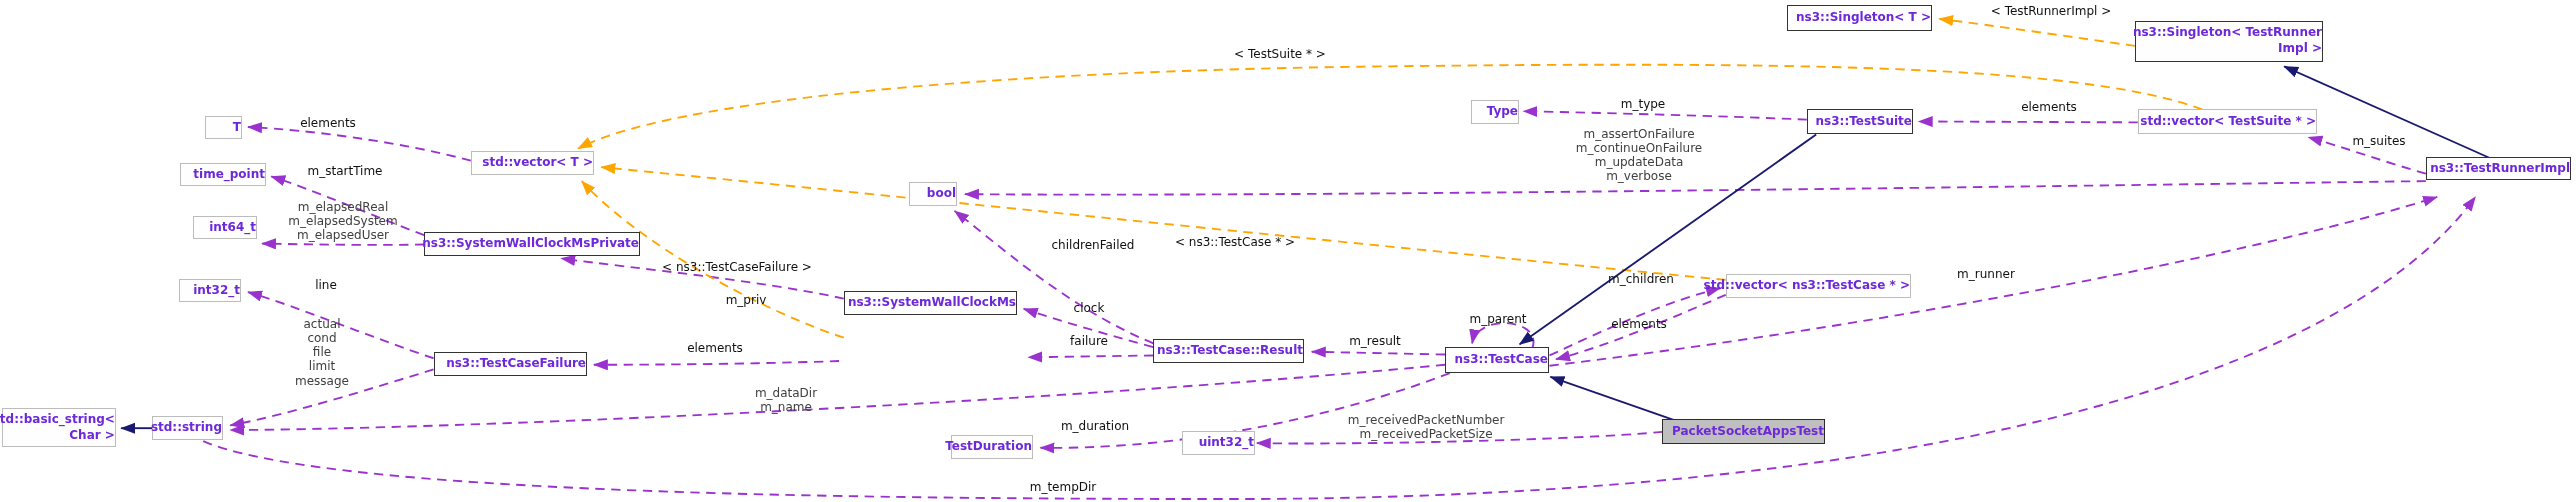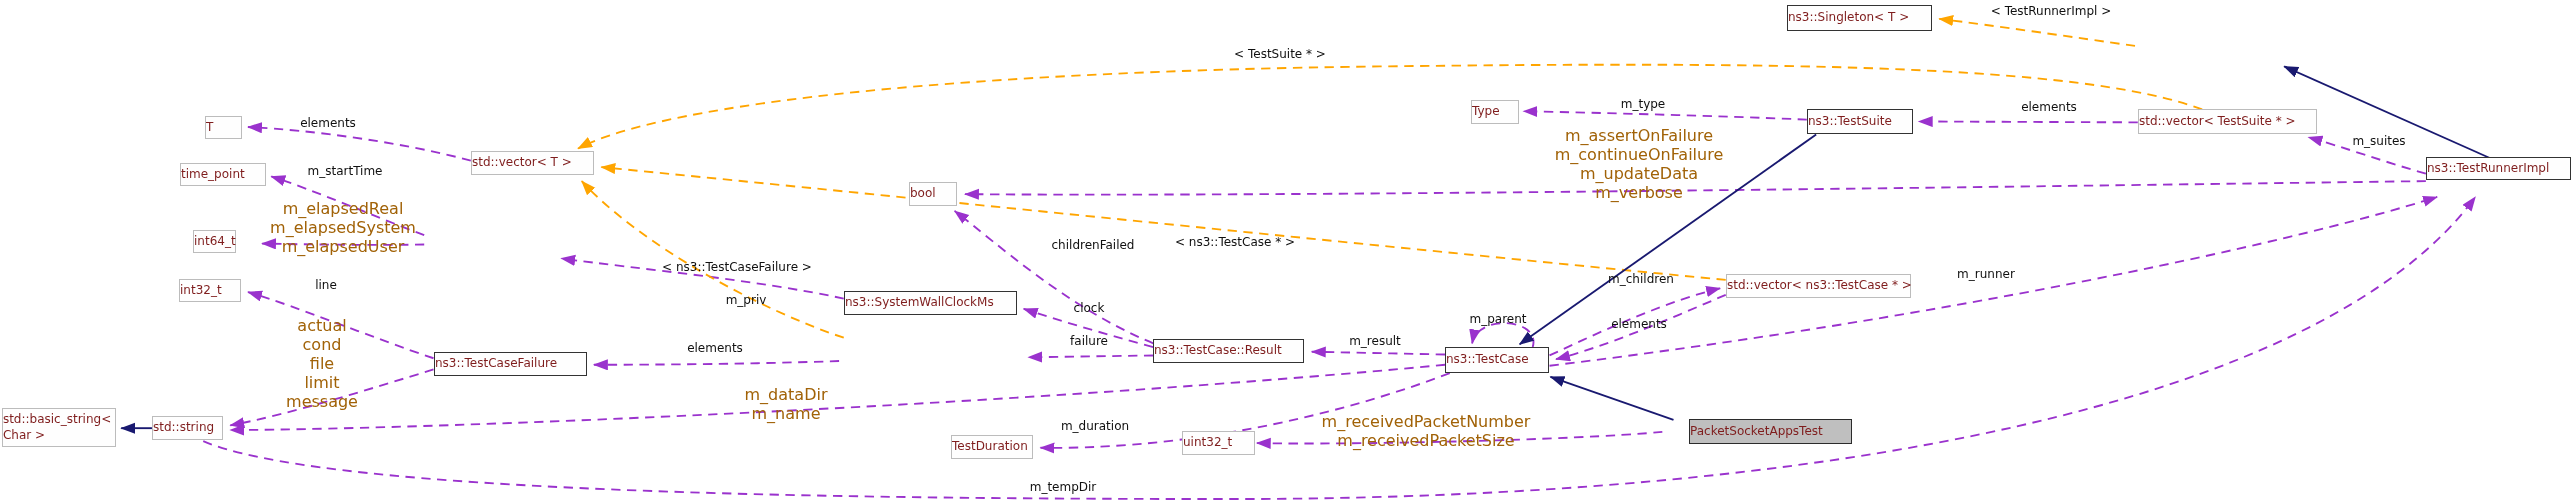--- a/index.html
+++ b/index.html
@@ -1,26 +1,26 @@
 <!DOCTYPE html>
 <html style="font-size:15px"><head>
 <meta charset="utf-8">
 <style>
   html,body{margin:0;padding:0;background:#ffffff;}
   #canvas{position:relative;width:2576px;height:503px;background:#ffffff;overflow:hidden;
           font-family:"DejaVu Sans",sans-serif;}
   #edges{position:absolute;left:0;top:0;}
   .node{position:absolute;box-sizing:border-box;background:#fefefe;border:0.9px solid #bcbcbc;
-        color:#7f1d1d;font-size:12px;line-height:1.3;display:flex;flex-direction:column;
-        align-items:flex-start;justify-content:center;text-align:center;white-space:nowrap;z-index:2;}
+        color:#6d28d9;font-size:12px;line-height:1.3;display:flex;flex-direction:column;
+        align-items:flex-end;justify-content:center;text-align:center;white-space:nowrap;z-index:2;font-weight:bold;}
   .node.doc{border:1.9px solid #333333;}
-  .node.focus{background:#bfbfbf;border:1.9px solid #2b2b2b;margin-left:27px;}
+  .node.focus{background:#bfbfbf;border:1.9px solid #2b2b2b;}
   .elabel{position:absolute;transform:translateX(-50%);font-size:12px;color:#101010;
           white-space:nowrap;z-index:3;}
-  .elgroup{position:absolute;transform:translateX(-50%);font-size:16px;color:#a16207;
+  .elgroup{position:absolute;transform:translateX(-50%);font-size:12px;color:#404040;
            text-align:center;white-space:nowrap;z-index:3;}
   .elgroup span{display:block;line-height:1.18;}
   .pe{stroke:#9a32cd;stroke-width:2;fill:none;stroke-dasharray:10,7;}
   .oe{stroke:#ffa500;stroke-width:2;fill:none;stroke-dasharray:10,7;}
   .ne{stroke:#191970;stroke-width:2;fill:none;}
 </style>
 </head>
 <body>
 
 <div id="canvas">
@@ -78,39 +78,42 @@
       <path class="ne" d="M2688,177 L2450,71" marker-end="url(#an)"></path>
     </g>
   </svg>
 
   <div class="node" style="left:205px;top:116px;width:37px;height:23px">
       <span>T</span>
     </div>
   <div class="node" style="left:180px;top:163px;width:86px;height:23px">
       <span>time_point</span>
     </div>
-  <div class="node" style="left:193px;top:230px;width:43px;height:23px">
+  <div class="node" style="left:193px;top:216px;width:64px;height:23px">
       <span>int64_t</span>
     </div>
   <div class="node" style="left:179px;top:279px;width:62px;height:23px">
       <span>int32_t</span>
     </div>
   <div class="node" style="left:1.9px;top:408px;width:114px;height:39px">
       <span>std::basic_string&lt;</span>
       <span>Char &gt;</span>
     </div>
   <div class="node" style="left:152px;top:416px;width:71px;height:24px">
       <span>std::string</span>
     </div>
   <div class="node" style="left:471px;top:151px;width:123px;height:24px">
       <span>std::vector&lt; T &gt;</span>
     </div>
   <div class="node" style="left:909px;top:182px;width:48px;height:24px">
       <span>bool</span>
     </div>
+  <div class="node doc" style="left:424px;top:232px;width:216px;height:24px">
+      <span>ns3::SystemWallClockMsPrivate</span>
+    </div>
   <div class="node doc" style="left:844px;top:291px;width:173px;height:24px">
       <span>ns3::SystemWallClockMs</span>
     </div>
   <div class="node doc" style="left:434px;top:352px;width:153px;height:24px">
       <span>ns3::TestCaseFailure</span>
     </div>
   <div class="node doc" style="left:1153px;top:339px;width:151px;height:24px">
       <span>ns3::TestCase::Result</span>
     </div>
   <div class="node doc" style="left:1445px;top:347px;width:104px;height:26px">
@@ -135,20 +138,24 @@
       <span>ns3::TestSuite</span>
     </div>
   <div class="node" style="left:2138px;top:109px;width:179px;height:25px">
       <span>std::vector&lt; TestSuite * &gt;</span>
     </div>
   <div class="node doc" style="left:2426px;top:157px;width:145px;height:23px">
       <span>ns3::TestRunnerImpl</span>
     </div>
   <div class="node doc" style="left:1787px;top:4.7px;width:145px;height:26px">
       <span>ns3::Singleton&lt; T &gt;</span>
+    </div>
+  <div class="node doc" style="left:2135px;top:20.5px;width:188px;height:41px">
+      <span>ns3::Singleton&lt; TestRunner</span>
+      <span>Impl &gt;</span>
     </div>
 
   <span class="elabel" style="left:328px;top:116px">elements</span>
   <span class="elabel" style="left:345px;top:164px">m_startTime</span>
   <div class="elgroup" style="left:343px;top:200px">
     <span>m_elapsedReal</span>
     <span>m_elapsedSystem</span>
     <span>m_elapsedUser</span>
   </div>
   <span class="elabel" style="left:326px;top:278px">line</span>

